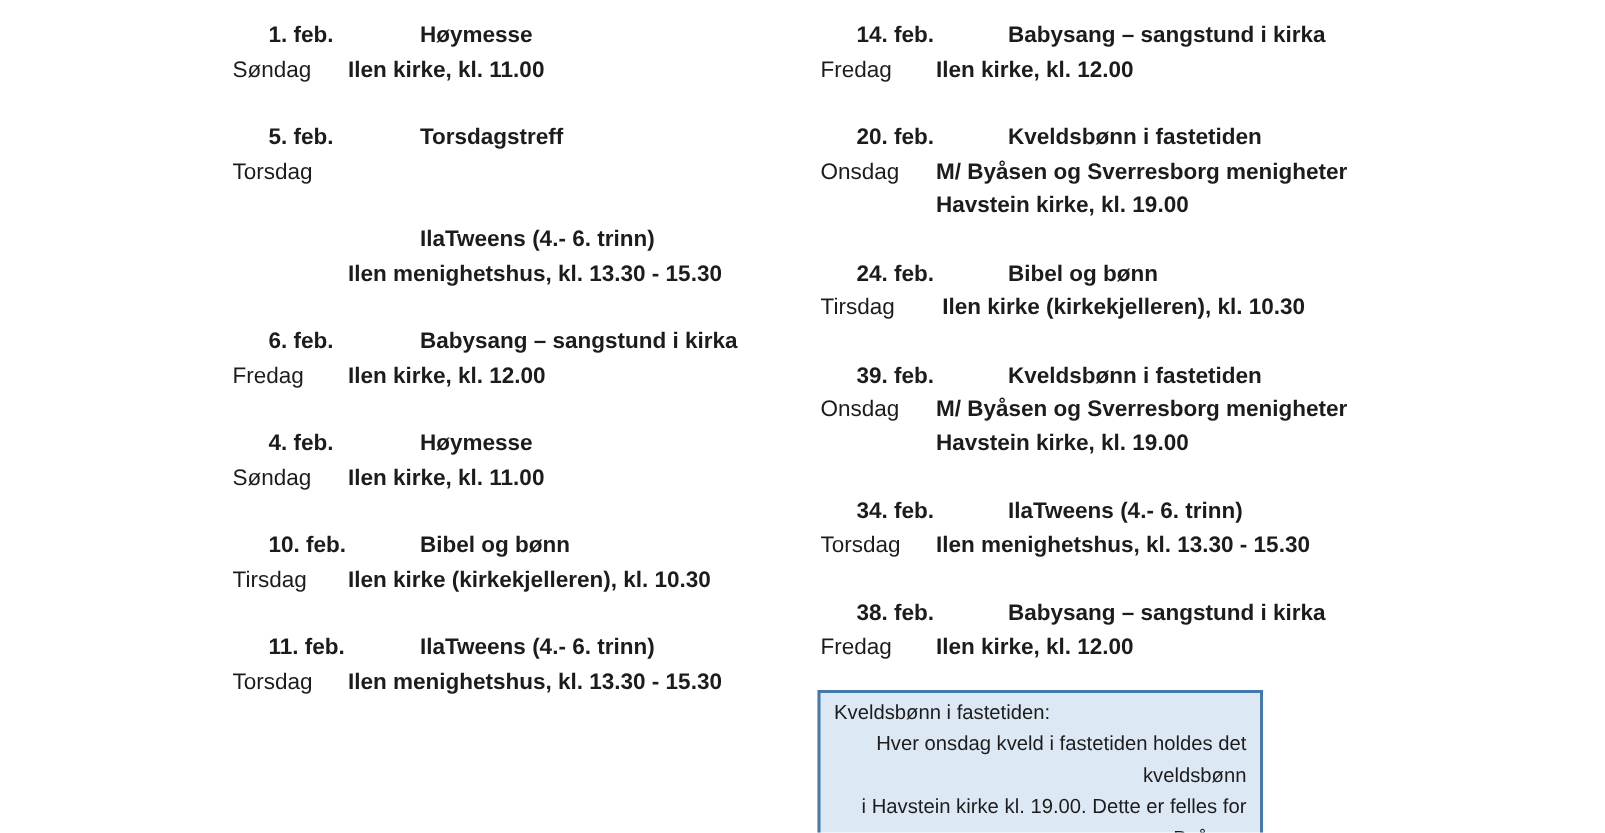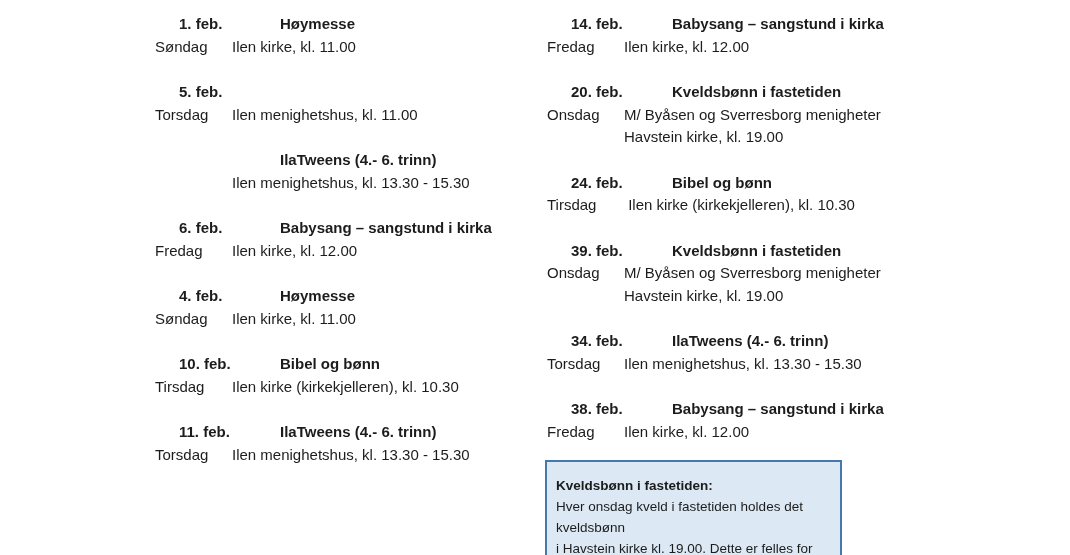--- a/index.html
+++ b/index.html
@@ -24,60 +24,61 @@
     font-size: 15px;
     line-height: 22.5px;
   }
   .cell-left {
     flex: 0 0 77px;
     white-space: pre-wrap;
   }
   .cell-right {
     flex: 1 1 auto;
     white-space: pre-wrap;
+    font-weight: bold;
   }
   .bold { font-weight: 700; margin-left: 24px; }
   .info-box {
     position: absolute;
     left: 545px;
     top: 460px;
     width: 297px;
     box-sizing: border-box;
     border: 2px solid #4579ab;
     background: #dce9f5;
     padding: 2px 9px 4px 9px;
     font-size: 13.5px;
     line-height: 21px;
   }
-  .info-title { font-weight: 700; margin-top: 11px; }
-  .info-line { white-space: pre-wrap; }
+  .info-title { font-weight: 400; }
+  .info-line { white-space: pre-wrap; text-align: right; }
 </style>
 </head>
 <body>
 
 <div class="page" style="background: rgb(255, 255, 255); color: rgb(28, 28, 28);">
 
   <div class="events-col col-left">
       <div class="event">
         <div class="event-row">
           <span class="cell-left bold">1. feb.</span>
           <span class="cell-right bold">Høymesse</span>
         </div>
         <div class="event-row">
           <span class="cell-left">Søndag</span>
           <span class="cell-right">Ilen kirke, kl. 11.00</span>
         </div>
       </div>
       <div class="event">
         <div class="event-row">
           <span class="cell-left bold">5. feb.</span>
+          <span class="cell-right bold">Torsdagstreff</span>
         </div>
         <div class="event-row">
           <span class="cell-left">Torsdag</span>
-          <span class="cell-right">Ilen menighetshus, kl. 11.00</span>
         </div>
       </div>
       <div class="event">
         <div class="event-row">
           <span class="cell-left bold"></span>
           <span class="cell-right bold">IlaTweens (4.- 6. trinn)</span>
         </div>
         <div class="event-row">
           <span class="cell-left"></span>
           <span class="cell-right">Ilen menighetshus, kl. 13.30 - 15.30</span>

